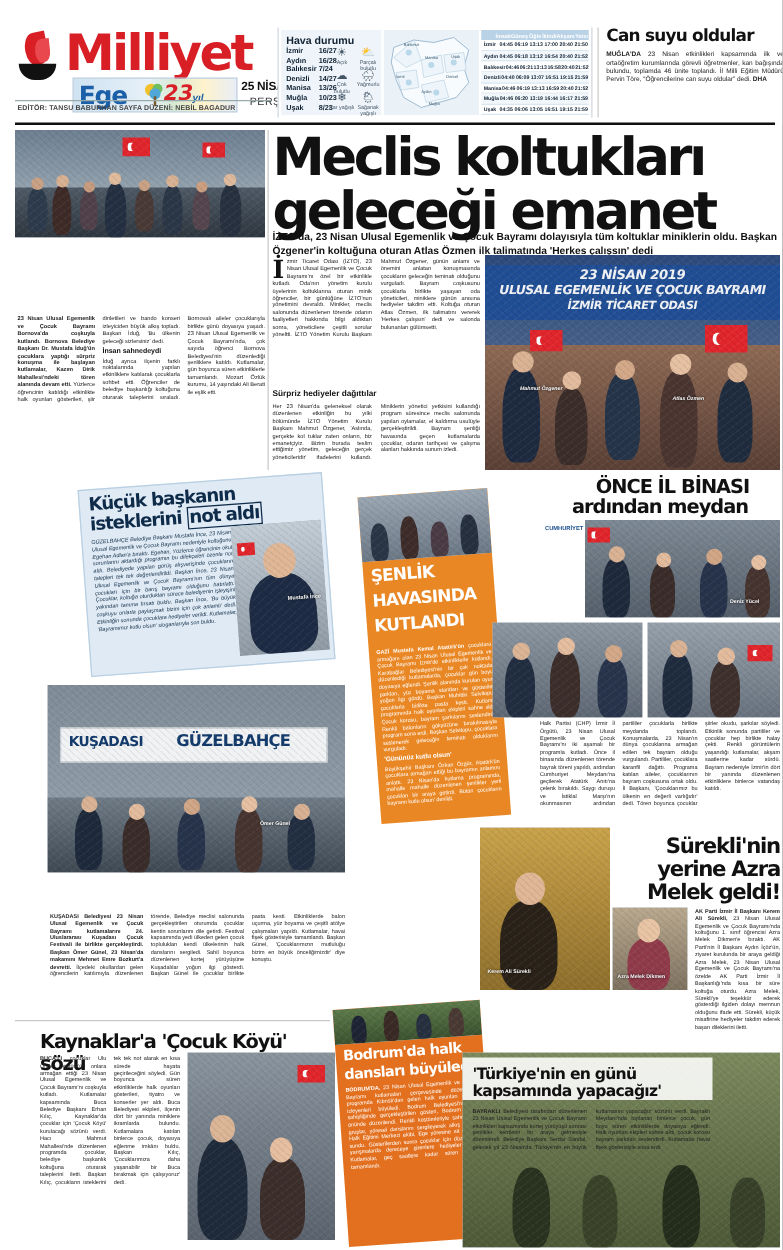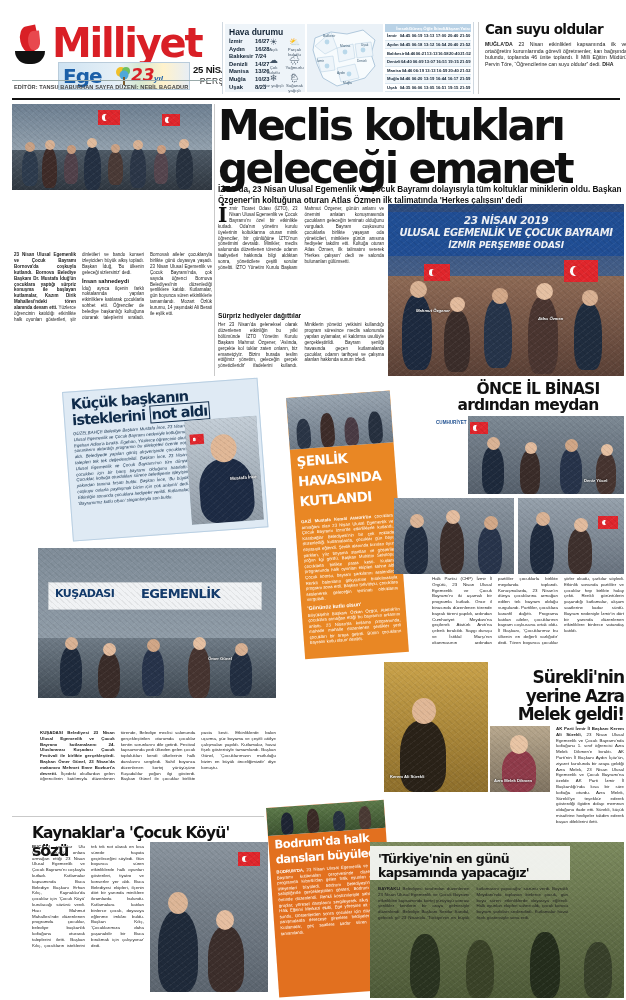--- a/index.html
+++ b/index.html
@@ -434,21 +434,21 @@
     <span>Bayram coşkusunu çocuklarla birlikte yaşayan oda yöneticileri, miniklere günün anısına hediyeler takdim etti. Koltuğa oturan Atlas Özmen, ilk talimatını vererek 'Herkes çalışsın' dedi ve salonda bulunanları gülümsetti.</span>
   </div>
   <div class="main-sub2">Sürpriz hediyeler dağıttılar</div>
   <div class="main-body2">Her 23 Nisan'da geleneksel olarak düzenlenen etkinliğin bu yılki bölümünde İZTO Yönetim Kurulu Başkanı Mahmut Özgener, 'Aslında, gerçekte kol tuklar zaten onların, biz emanetçiyiz. Bizim burada teslim ettiğimiz yönetim, geleceğin gerçek yöneticileridir' ifadelerini kullandı. Miniklerin yönetici yetkisini kullandığı program süresince meclis salonunda yapılan oylamalar, el kaldırma usulüyle gerçekleştirildi. Bayram şenliği havasında geçen kutlamalarda çocuklar, odanın tarihçesi ve çalışma alanları hakkında sunum izledi.</div>
 
   <div class="ph hero-photo">
     <div class="sky" style="height:100%;background:linear-gradient(#2c4a7c,#6a7e99)"></div>
     <div class="hero-band">
       <div class="bt1">23 NİSAN 2019</div>
       <div class="bt2">ULUSAL EGEMENLİK VE ÇOCUK BAYRAMI</div>
-      <div class="bt3">İZMİR PERŞEMBE ODASI</div>
+      <div class="bt3">İZMİR TİCARET ODASI</div>
     </div>
     <div class="gr" style="height:58%;background:linear-gradient(#8e6a55,#5a4036)"></div>
     <div class="fig" style="left:14px;bottom:6px;width:30px;height:76px;background:#1d2a3f"></div>
     <div class="head" style="left:22px;bottom:78px;width:17px;height:17px;background:#d9b294"></div>
     <div class="fig" style="left:56px;bottom:4px;width:26px;height:62px;background:#3b2d2a"></div>
     <div class="head" style="left:62px;bottom:64px;width:15px;height:15px;background:#e2bb9d"></div>
     <div class="fig" style="left:96px;bottom:8px;width:28px;height:70px;background:#26344a"></div>
     <div class="head" style="left:104px;bottom:72px;width:16px;height:16px;background:#d2a888"></div>
     <div class="fig" style="left:140px;bottom:2px;width:30px;height:78px;background:#4a3530"></div>
     <div class="head" style="left:148px;bottom:76px;width:17px;height:17px;background:#e5c0a2"></div>
@@ -534,21 +534,21 @@
     <div class="head" style="left:56px;bottom:42px;width:14px;height:14px;background:#e2bb9d"></div>
     <div class="flag" style="left:80px;top:18px;width:20px;height:13px"></div>
     <div class="noise"></div>
   </div>
   <div class="oib-body">Halk Partisi (CHP) İzmir İl Örgütü, 23 Nisan Ulusal Egemenlik ve Çocuk Bayramı'nı iki aşamalı bir programla kutladı. Önce il binasında düzenlenen törende bayrak töreni yapıldı, ardından Cumhuriyet Meydanı'na geçilerek Atatürk Anıtı'na çelenk bırakıldı. Saygı duruşu ve İstiklal Marşı'nın okunmasının ardından partililer çocuklarla birlikte meydanda toplandı. Konuşmalarda, 23 Nisan'ın dünya çocuklarına armağan edilen tek bayram olduğu vurgulandı. Partililer, çocuklara karanfil dağıttı. Programa katılan aileler, çocuklarının bayram coşkusuna ortak oldu. İl Başkanı, 'Çocuklarımız bu ülkenin en değerli varlığıdır' dedi. Tören boyunca çocuklar şiirler okudu, şarkılar söyledi. Etkinlik sonunda partililer ve çocuklar hep birlikte halay çekti. Renkli görüntülerin yaşandığı kutlamalar, akşam saatlerine kadar sürdü. Bayram nedeniyle İzmir'in dört bir yanında düzenlenen etkinliklere binlerce vatandaş katıldı.</div>
 
   <div class="ph ku-ph">
     <div class="sky" style="height:100%;background:linear-gradient(#7f8c98,#9aa6b1)"></div>
     <div class="ku-sign">
       <span class="s1">KUŞADASI</span>
-      <span class="s2">EGEMENLİK</span>
+      <span class="s2">GÜZELBAHÇE</span>
     </div>
     <div class="gr" style="height:40%;background:linear-gradient(#6f7b86,#3f4953)"></div>
     <div class="fig" style="left:22px;bottom:2px;width:22px;height:50px;background:#1e2a3c"></div>
     <div class="head" style="left:27px;bottom:48px;width:13px;height:13px;background:#d9b294"></div>
     <div class="fig" style="left:60px;bottom:0;width:22px;height:46px;background:#3a2c29"></div>
     <div class="head" style="left:65px;bottom:42px;width:13px;height:13px;background:#e2bb9d"></div>
     <div class="fig" style="left:104px;bottom:2px;width:22px;height:48px;background:#27334a"></div>
     <div class="head" style="left:109px;bottom:46px;width:13px;height:13px;background:#d0a686"></div>
     <div class="fig" style="left:150px;bottom:0;width:22px;height:52px;background:#463430"></div>
     <div class="head" style="left:155px;bottom:48px;width:13px;height:13px;background:#e5c0a2"></div>

